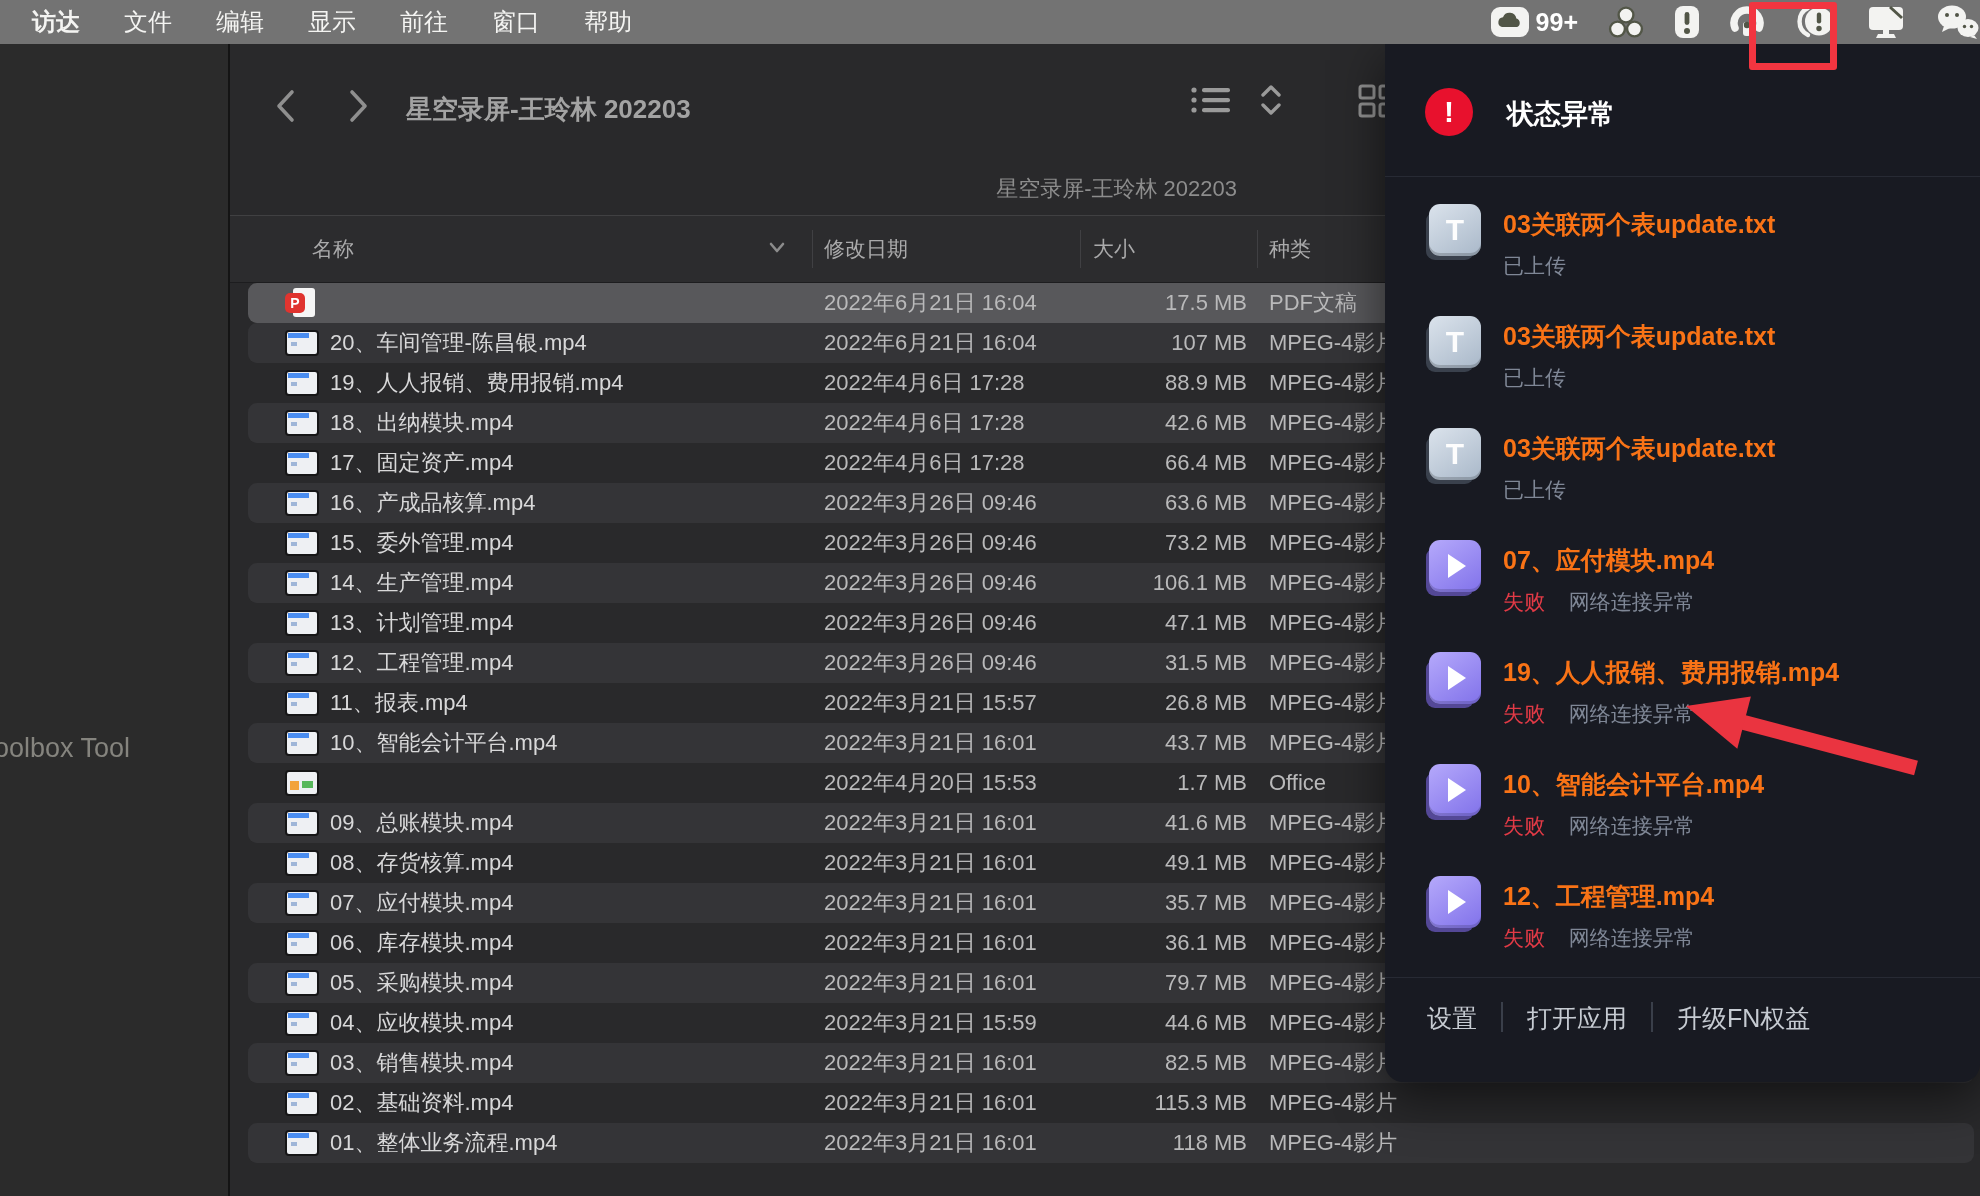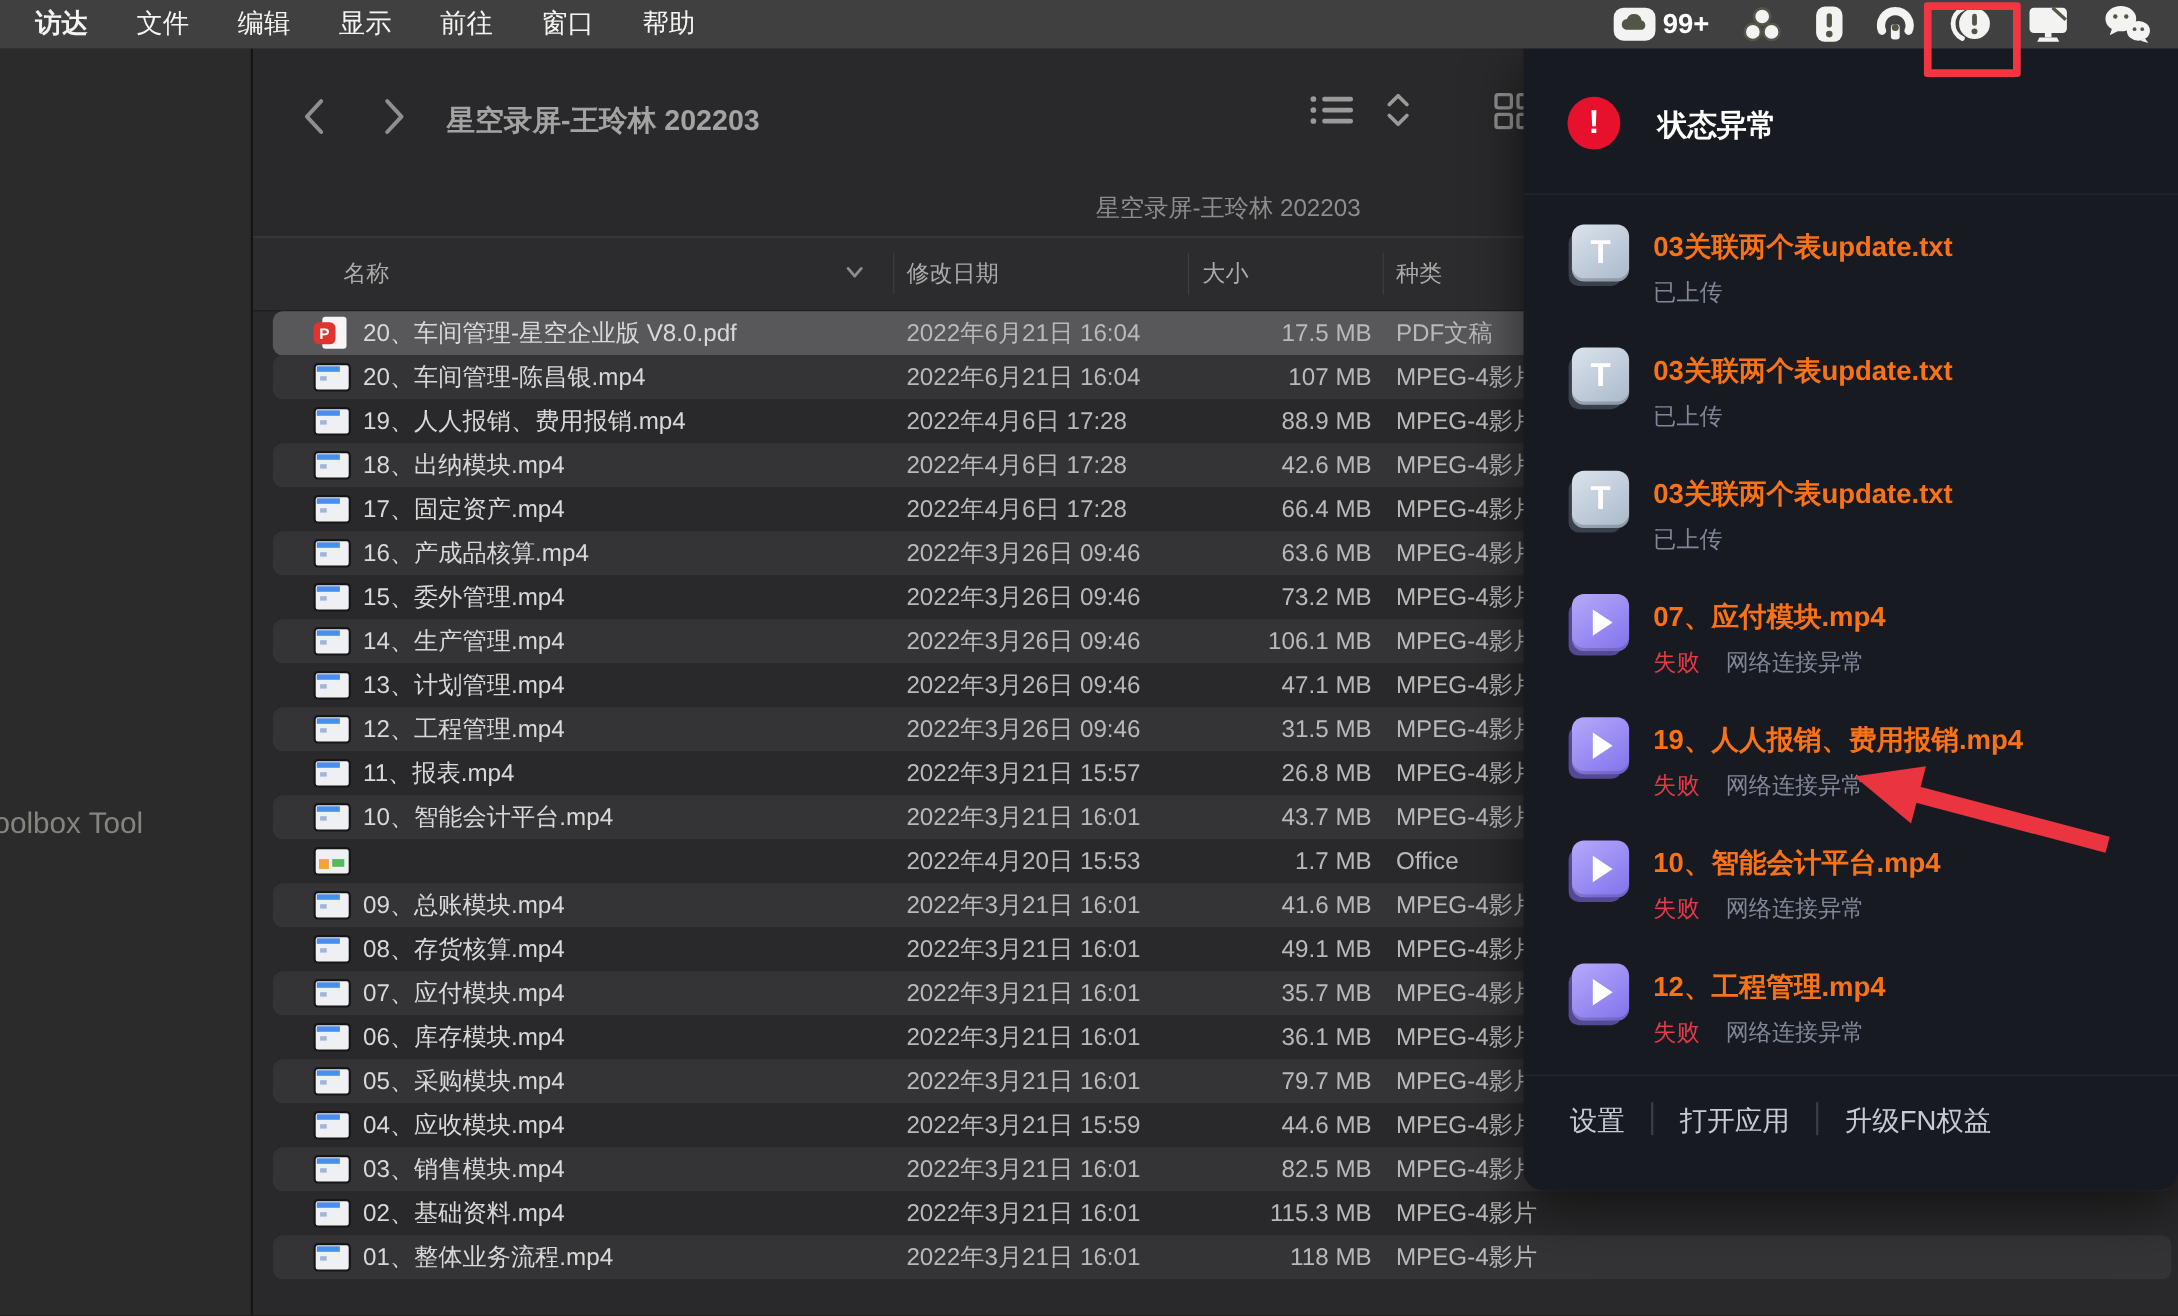--- a/index.html
+++ b/index.html
@@ -1,24 +1,24 @@
 <!DOCTYPE html>
 <html><head>
 <meta charset="utf-8">
 <style>
   html,body{margin:0;padding:0;background:#1a1a1a;}
   .screen{position:relative;width:1980px;height:1196px;overflow:hidden;background:#2b2b2b;
           font-family:"Liberation Sans","DejaVu Sans",sans-serif;-webkit-font-smoothing:antialiased;}
   
-  .menubar{position:absolute;left:0;top:0;right:0;height:44px;background:#404040;display:flex;
+  .menubar{position:absolute;left:0;top:0;right:0;height:44px;background:#737373;display:flex;
            align-items:center;color:#f4f4f2;z-index:30;}
   .mleft{display:flex;align-items:center;padding-left:10px;}
   .mitem{padding:0 22px;font-size:24px;font-weight:500;line-height:44px;}
   .mitem.app{font-weight:700;}
-  .mright{margin-left:auto;display:flex;align-items:center;gap:30px;padding-right:24px;}
+  .mright{margin-left:auto;display:flex;align-items:center;gap:30px;}
   .micon{display:flex;align-items:center;gap:6px;}
   .badge-count{font-size:25px;font-weight:700;color:#fff;}
   
   .desktop-label{position:absolute;left:-6px;top:733px;font-size:27px;color:#85847e;z-index:1;}
   
   .win{position:absolute;left:228px;top:44px;width:1752px;height:1152px;background:#29292b;
        border-left:2px solid #141414;z-index:2;}
   .nav-chev{position:absolute;top:42px;width:30px;height:40px;}
   .nav-chev svg{display:block;}
   .win-title{position:absolute;left:176px;top:48px;font-size:26px;font-weight:700;color:#a3a3a3;}
@@ -144,21 +144,20 @@
       <span class="th" style="left:1039px;">种类</span>
     </div>
 
     <div class="rows">
         <div class="row selected">
     <span class="bg"></span>
     <span class="fic pdf">
             <i class="page"></i>
             <i class="pb">P</i>
           </span>
-    <span class="cell c-name">20、车间管理-星空企业版 V8.0.pdf</span>
     <span class="cell c-date">2022年6月21日 16:04</span>
     <span class="cell c-size">17.5 MB</span>
     <span class="cell c-kind">PDF文稿</span>
   </div>
         <div class="row striped">
     <span class="bg"></span>
     <span class="fic video">
             <i class="vb"></i>
             <i class="vd"></i>
           </span>

